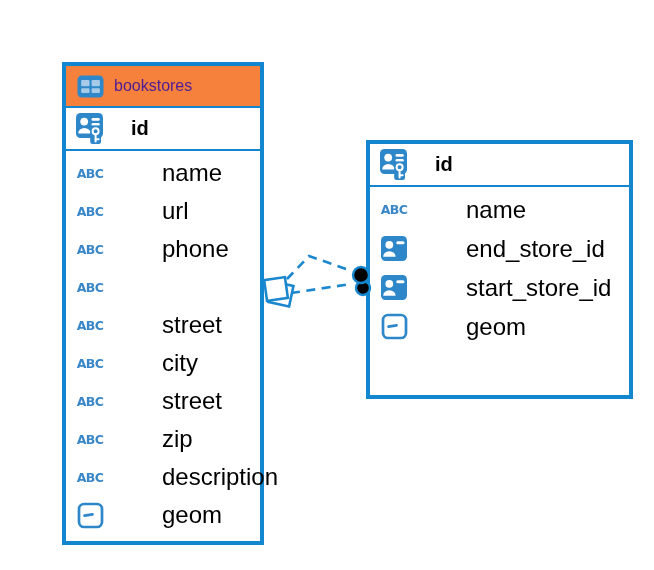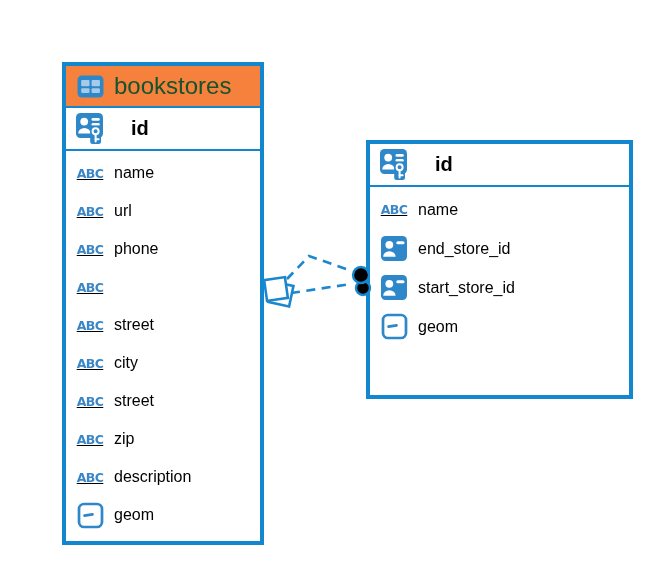--- a/index.html
+++ b/index.html
@@ -11,41 +11,40 @@
     position:absolute; background:#ffffff; box-sizing:border-box;
     border:4px solid #1287D0;
   }
   .er-table.bookstores { left:62px; top:62px; width:202px; height:483px; }
   .er-table.routes     { left:366px; top:140px; width:267px; height:259px; }
 
   .tbl-header {
     height:42px; display:flex; align-items:center; gap:9px;
     padding:0 8px 0 9px; border-bottom:2px solid #1287D0; box-sizing:border-box;
   }
-  .tbl-title { font-size:24px; color:#14532d; white-space:nowrap; }
+  .tbl-title { font-size:16px; color:#4c1d95; white-space:nowrap; }
 
   .pk-row {
     height:43px; display:flex; align-items:center; gap:26px;
     padding:0 8px 0 9px; border-bottom:2px solid #1287D0; box-sizing:border-box;
     background:#fff;
   }
   .pk-name { font-size:20px; font-weight:bold; color:#000; white-space:nowrap; }
 
   .fields { padding:3px 0; }
   .field-row {
     height:38px; display:flex; align-items:center; gap:9px;
     padding:0 8px 0 9px; box-sizing:border-box;
   }
   .routes .field-row { height:39px; }
-  .field-name { font-size:16px; color:#000; white-space:nowrap; }
+  .field-name { font-size:24px; color:#000; white-space:nowrap;margin-left:48px; }
 
   .icon {
     width:30px; flex:0 0 30px; display:flex; align-items:flex-end;
     justify-content:center;
-    text-decoration:underline;
   }
   .abc {
     font-weight:900; font-size:12.5px; color:#3A87C8; letter-spacing:-0.6px;
     font-family:"DejaVu Sans", sans-serif;
   }
 
   .conn-overlay {
     position:absolute; left:0; top:0; width:654px; height:570px;
     z-index:5; pointer-events:none;
   }

